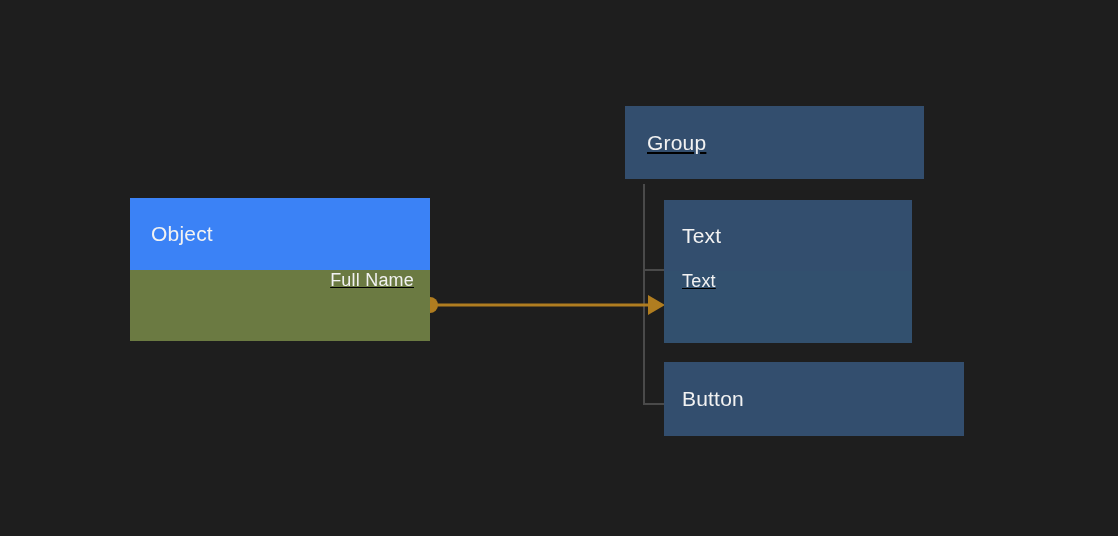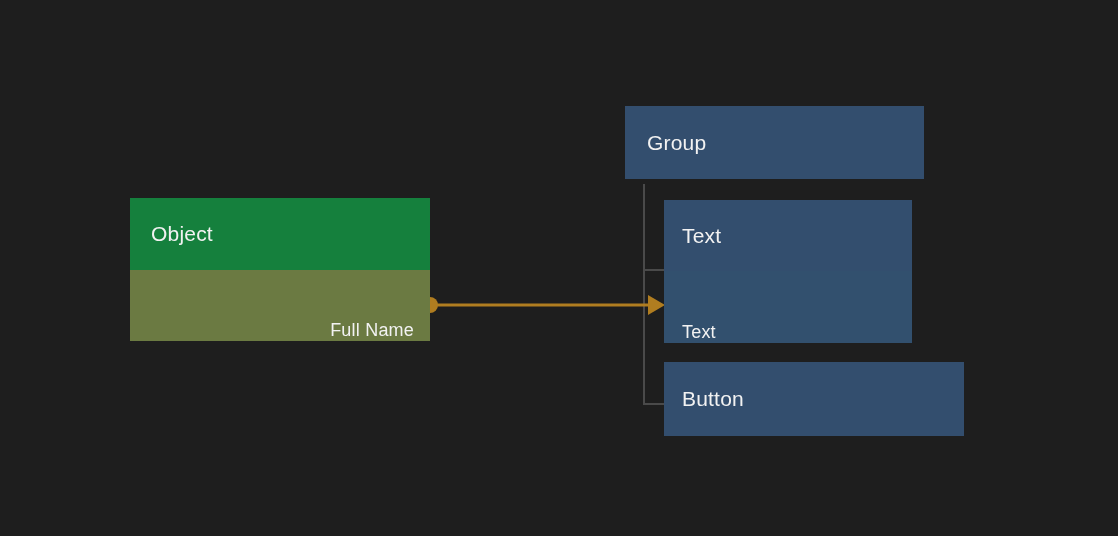--- a/index.html
+++ b/index.html
@@ -30,39 +30,40 @@
   }
   .node-header {
     box-sizing: border-box;
     display: flex;
     align-items: center;
     width: 100%;
   }
   .node-row {
     box-sizing: border-box;
     display: flex;
-    align-items: flex-end;
+    align-items: flex-start;
     width: 100%;
+    text-decoration: underline;
   }
   .label {
     color: #f2f2f2;
     white-space: nowrap;
     letter-spacing: 0.2px;
   }
 
   
   #node-object {
     left: 130px;
     top: 198px;
     width: 300px;
     height: 143px;
   }
   #node-object .node-header {
     height: 72px;
-    background: #15803d;
+    background: #3b82f6;
     padding-left: 21px;
   }
   #node-object .node-header .label {
     font-size: 21px;
   }
   #node-object .node-row {
     height: 71px;
     background: #6b7a42;
     padding-right: 16px;
     justify-content: flex-end;
@@ -71,20 +72,21 @@
     font-size: 18px;
   }
 
   
   #node-group {
     left: 625px;
     top: 106px;
     width: 299px;
     height: 73px;
     background: #334e6e;
+    text-decoration: underline;
   }
   #node-group .node-header {
     height: 73px;
     padding-left: 22px;
   }
   #node-group .node-header .label {
     font-size: 21px;
   }
 
   

